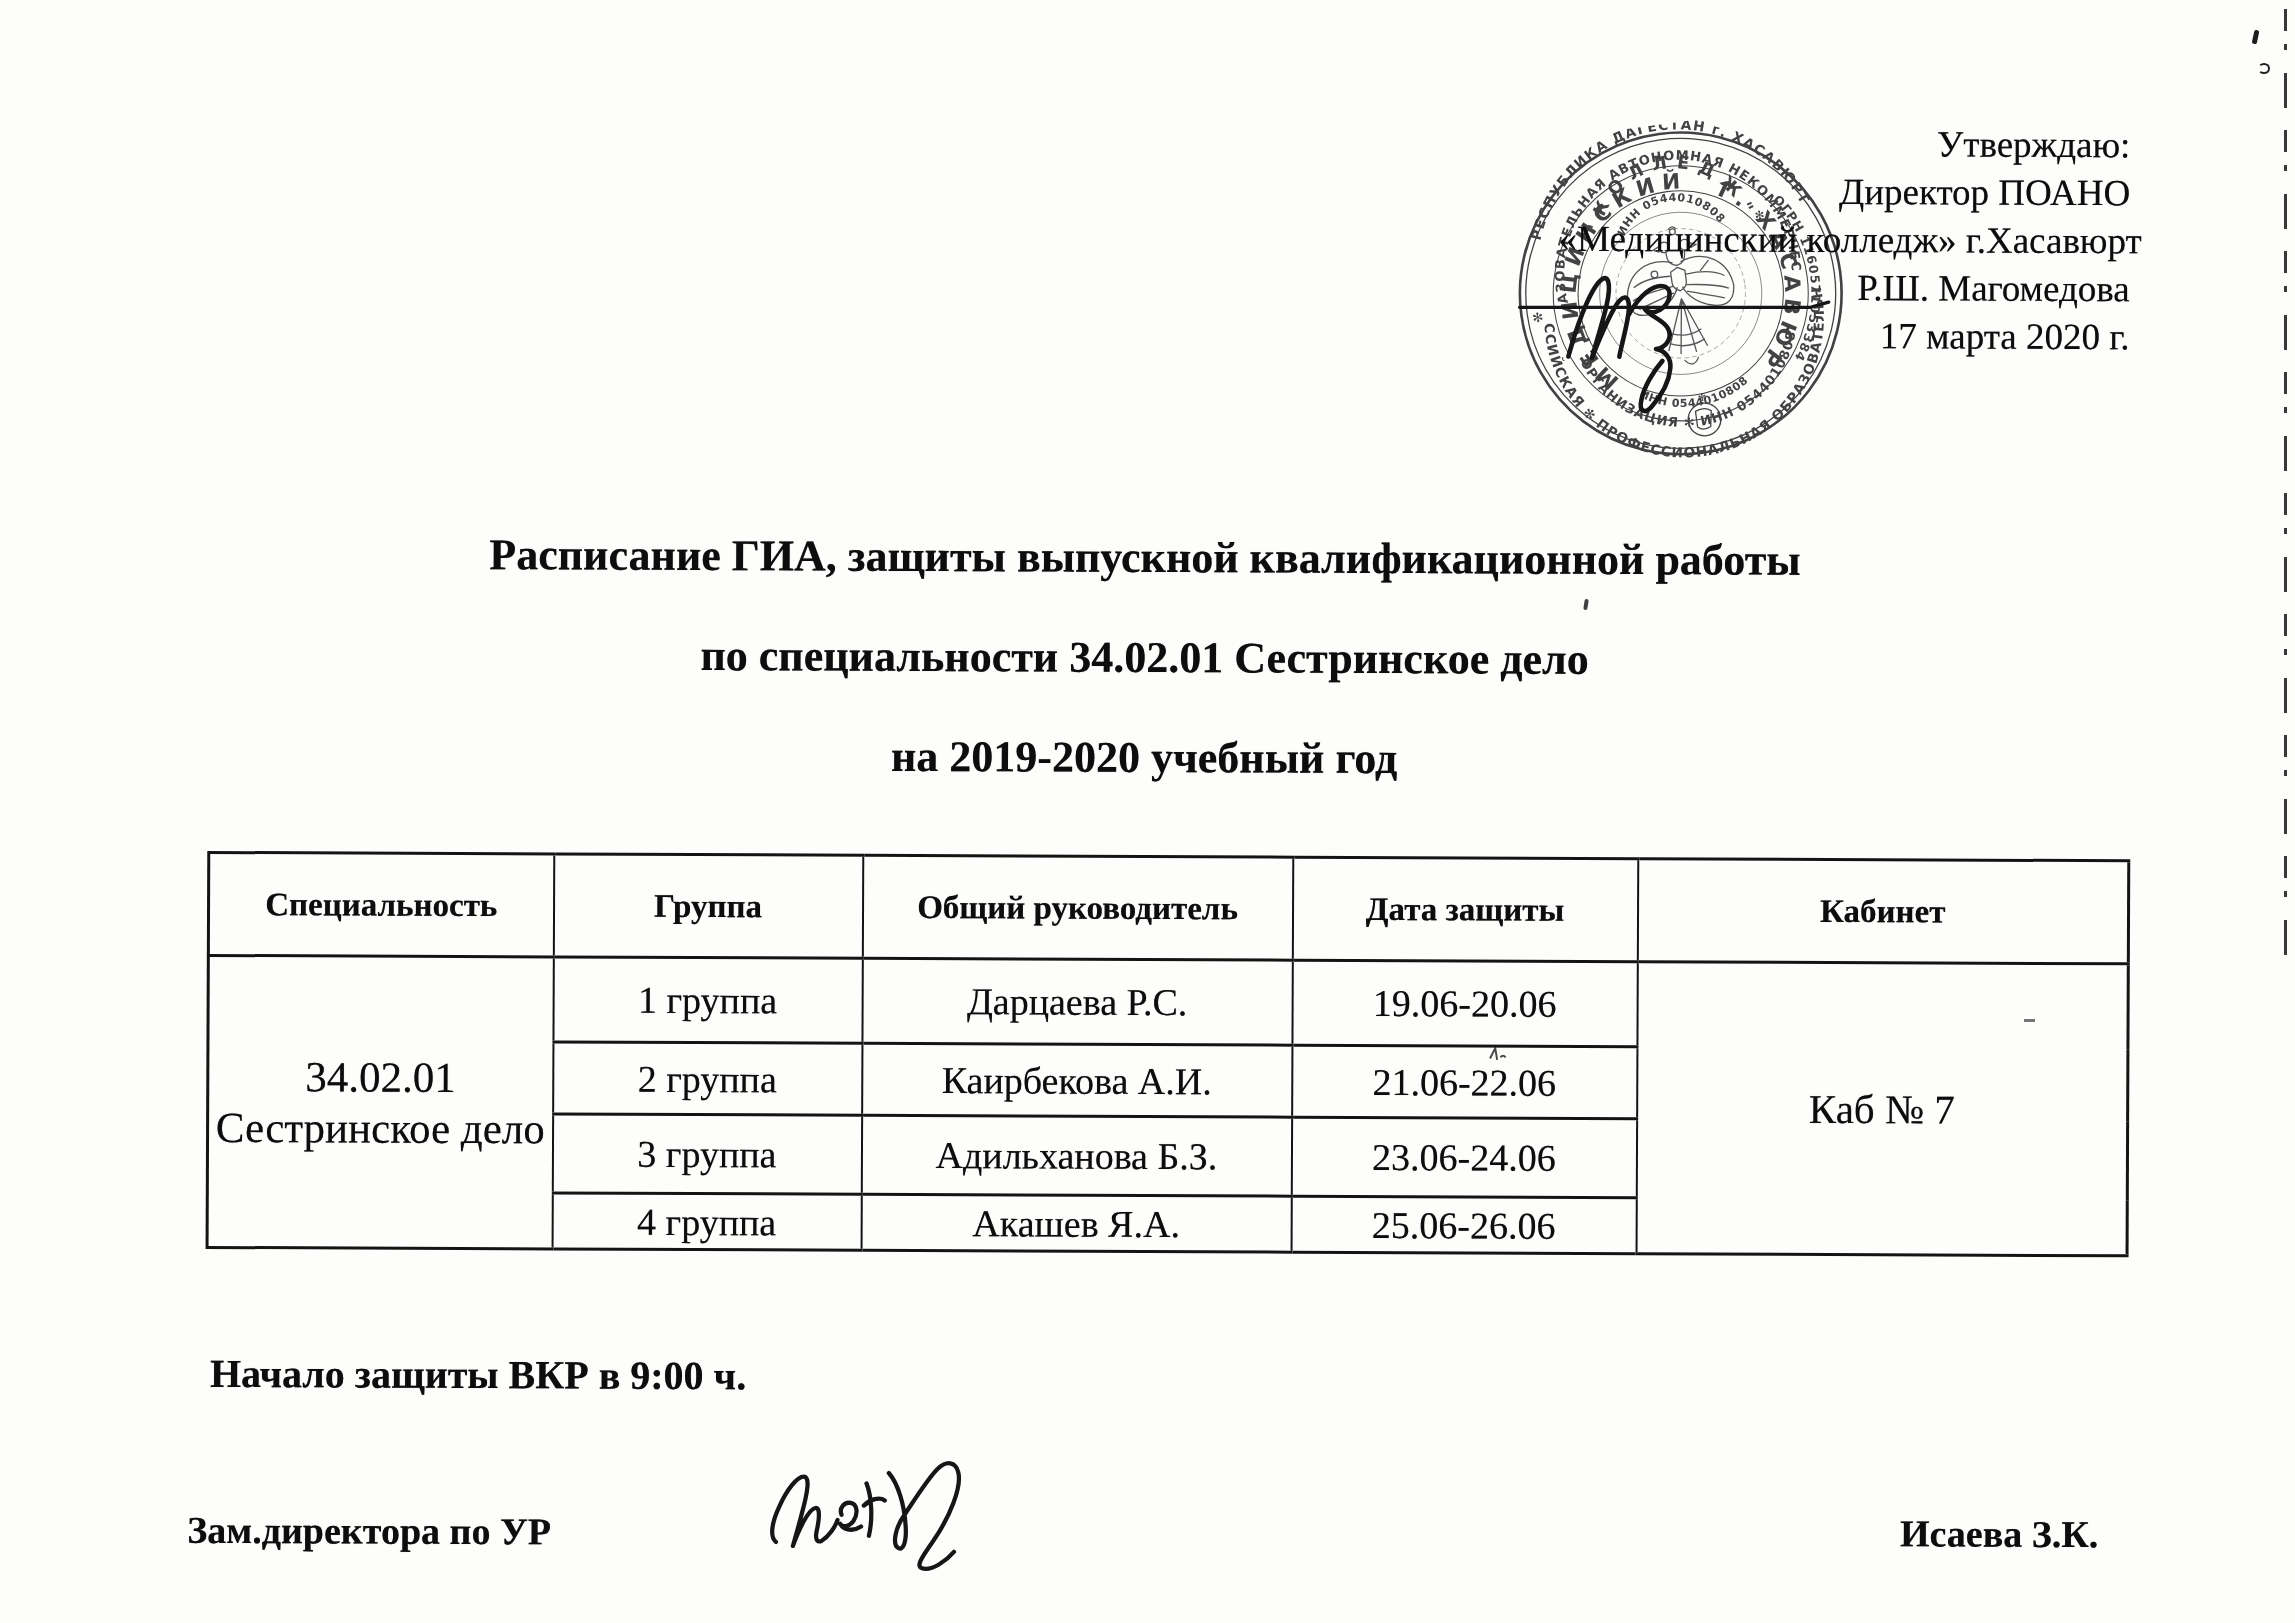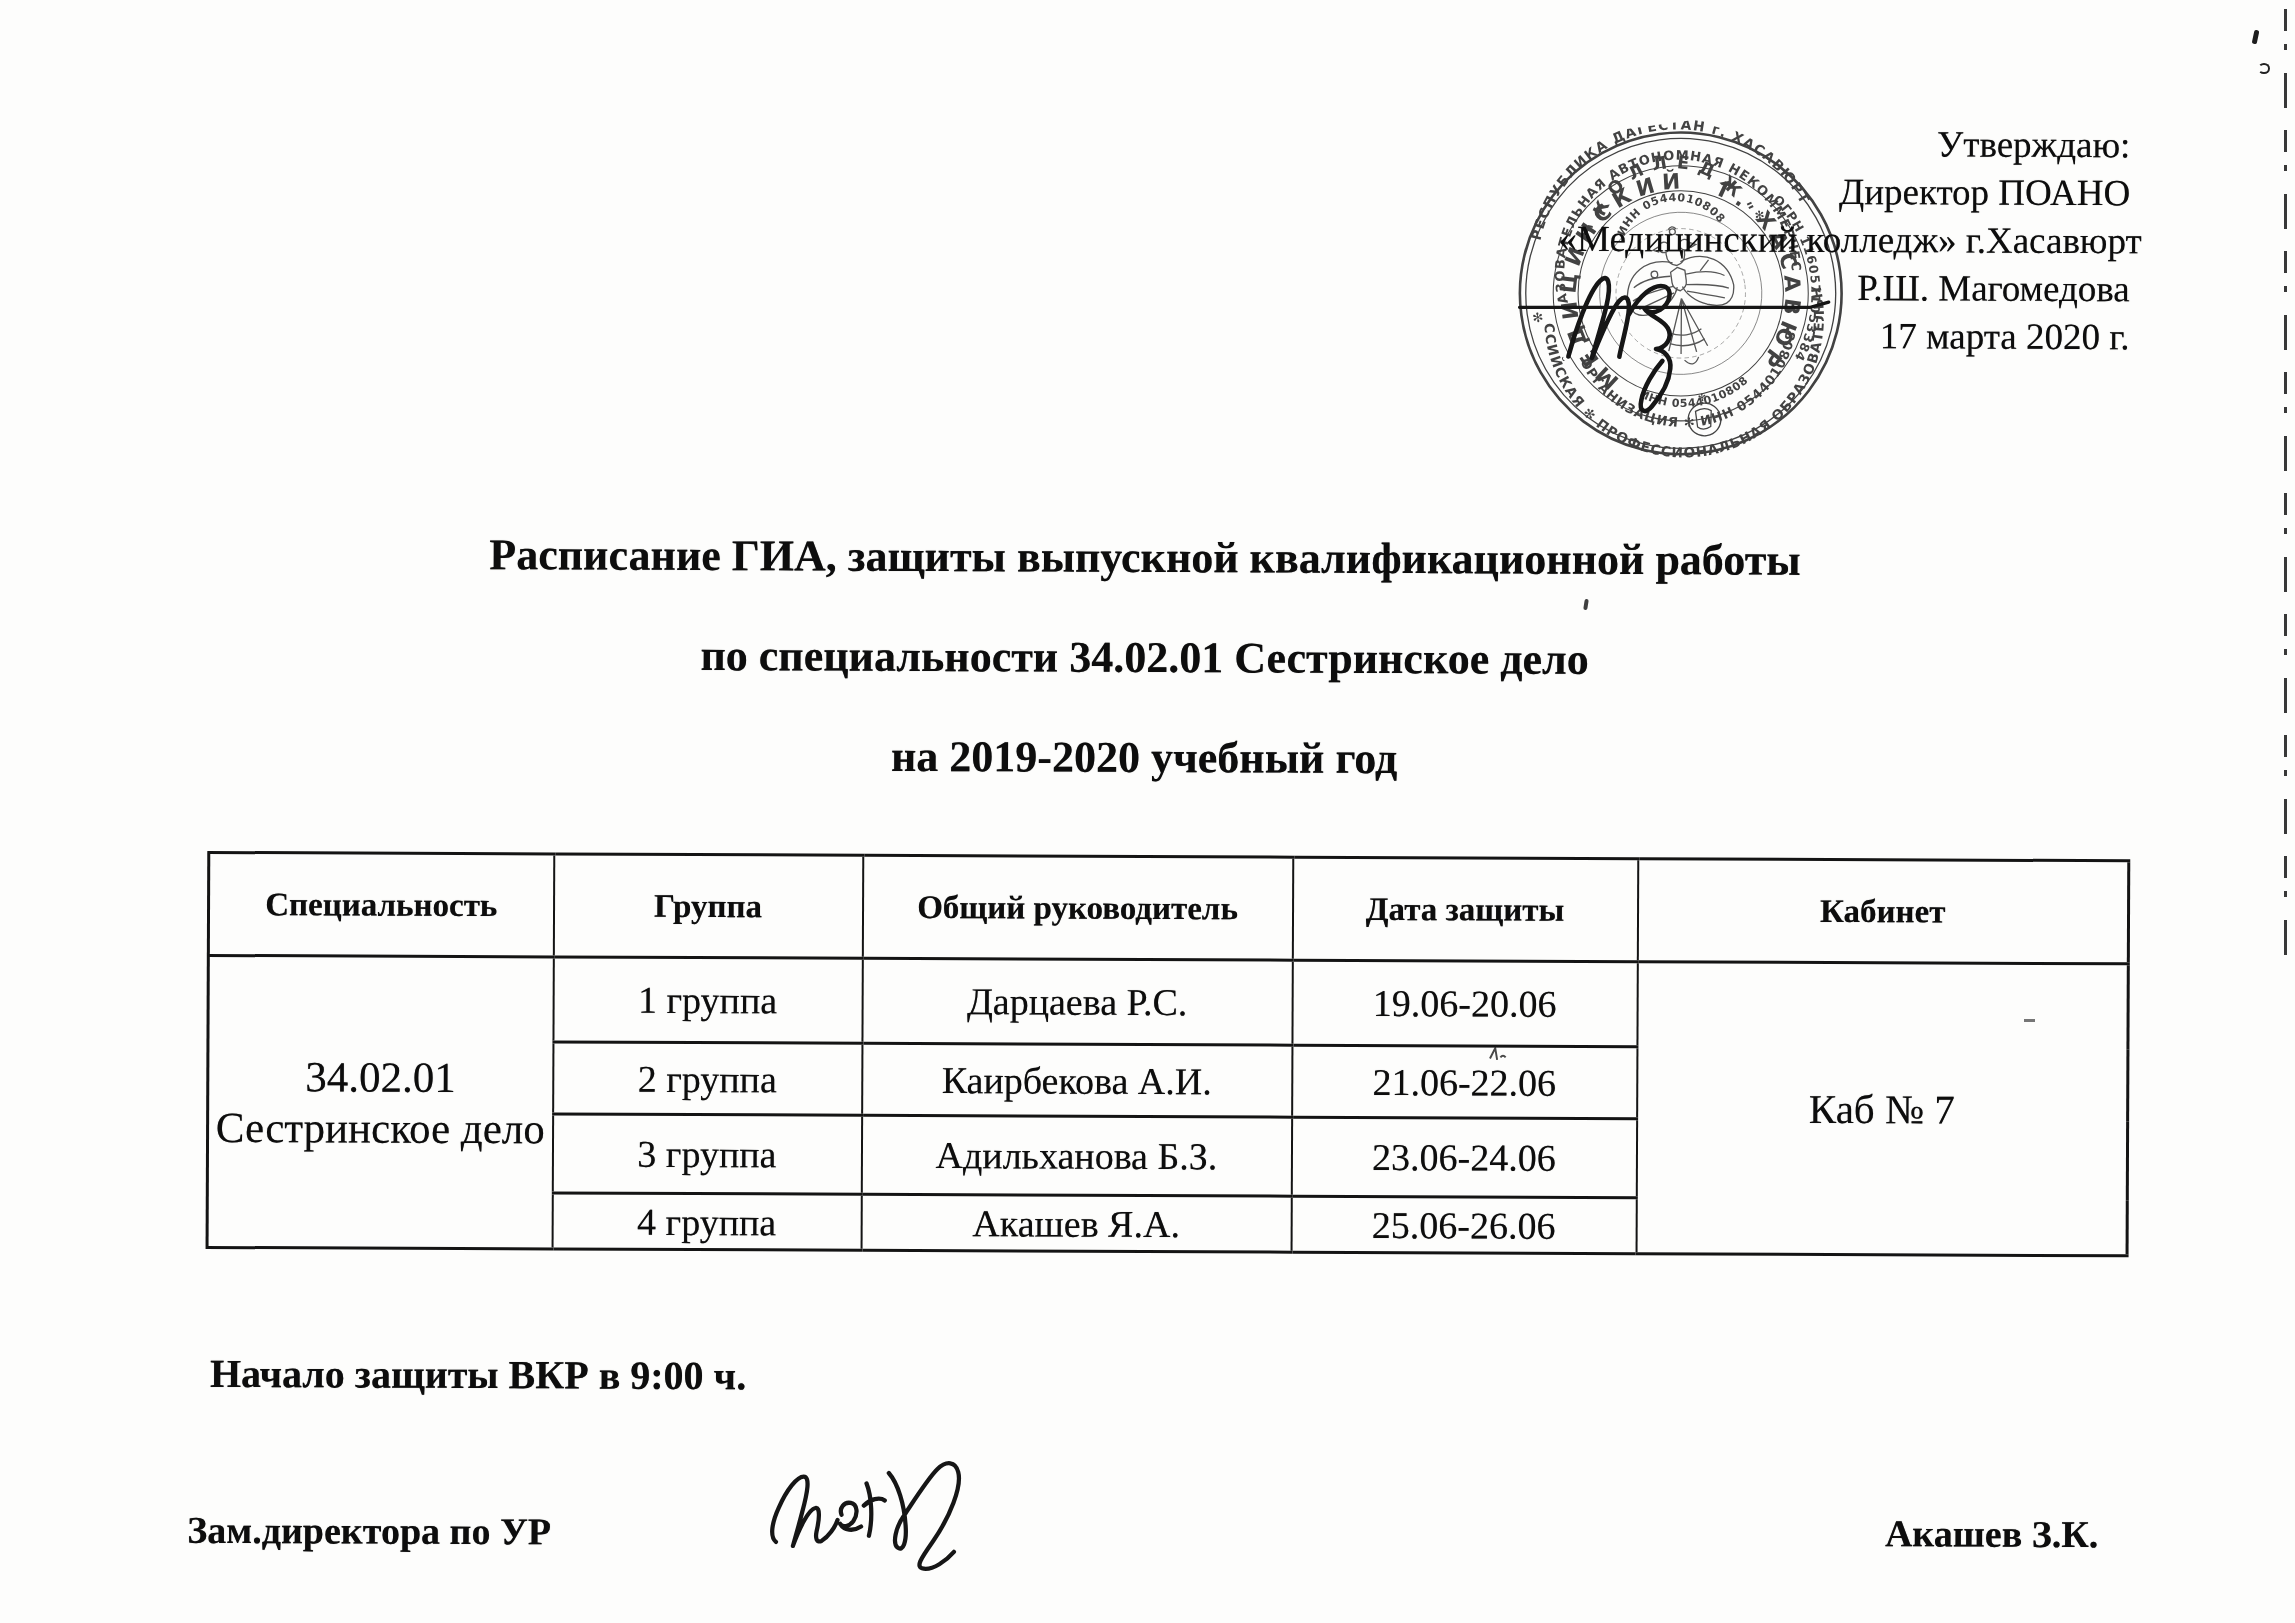--- a/index.html
+++ b/index.html
@@ -208,21 +208,21 @@
     </tbody>
       </table>
 
     <svg class="mark-svg" style="left:1492px;top:1039px" width="26" height="19.6" viewBox="0 0 40 30">
       <path d="M 4 20 L 12 4 L 15 22 M 20 18 q 4 -5 8 0" stroke="#1a1a1a" stroke-width="3" fill="none" opacity=".8"></path>
     </svg>
 
     <div class="note txt">Начало защиты ВКР в 9:00 ч.</div>
 
     <div class="foot-left txt">Зам.директора по УР</div>
-    <div class="foot-right txt">Акашев З.К.</div>
+    <div class="foot-right txt">Исаева З.К.</div>
 
     <svg class="sig-bottom" viewBox="1140 2200 440 220" xmlns="http://www.w3.org/2000/svg">
       <path class="sigpath" stroke-width="6.5" d="M 1196 2352 C 1186 2344 1190 2322 1200 2300 C 1212 2272 1228 2252 1238 2252 C 1248 2252 1244 2276 1236 2306 C 1230 2330 1224 2350 1222 2358
            M 1222 2358 C 1232 2330 1246 2302 1256 2300 C 1264 2298 1262 2318 1258 2336 C 1256 2346 1258 2354 1266 2350 C 1276 2344 1286 2330 1290 2318
            M 1296 2310 C 1292 2300 1300 2290 1310 2292 C 1320 2294 1322 2308 1314 2320 C 1308 2328 1298 2330 1294 2324 C 1300 2334 1314 2336 1326 2328
            M 1334 2262 C 1342 2282 1344 2316 1338 2342 M 1330 2296 C 1340 2286 1354 2282 1362 2288
            M 1368 2246 C 1382 2262 1392 2294 1394 2326 C 1396 2352 1390 2366 1382 2360 C 1374 2354 1378 2330 1392 2310
            C 1408 2286 1428 2254 1442 2240 C 1456 2226 1470 2228 1474 2244 C 1480 2266 1462 2312 1436 2350
            C 1418 2376 1408 2390 1422 2392 C 1436 2394 1456 2380 1468 2366"></path>
     </svg>

